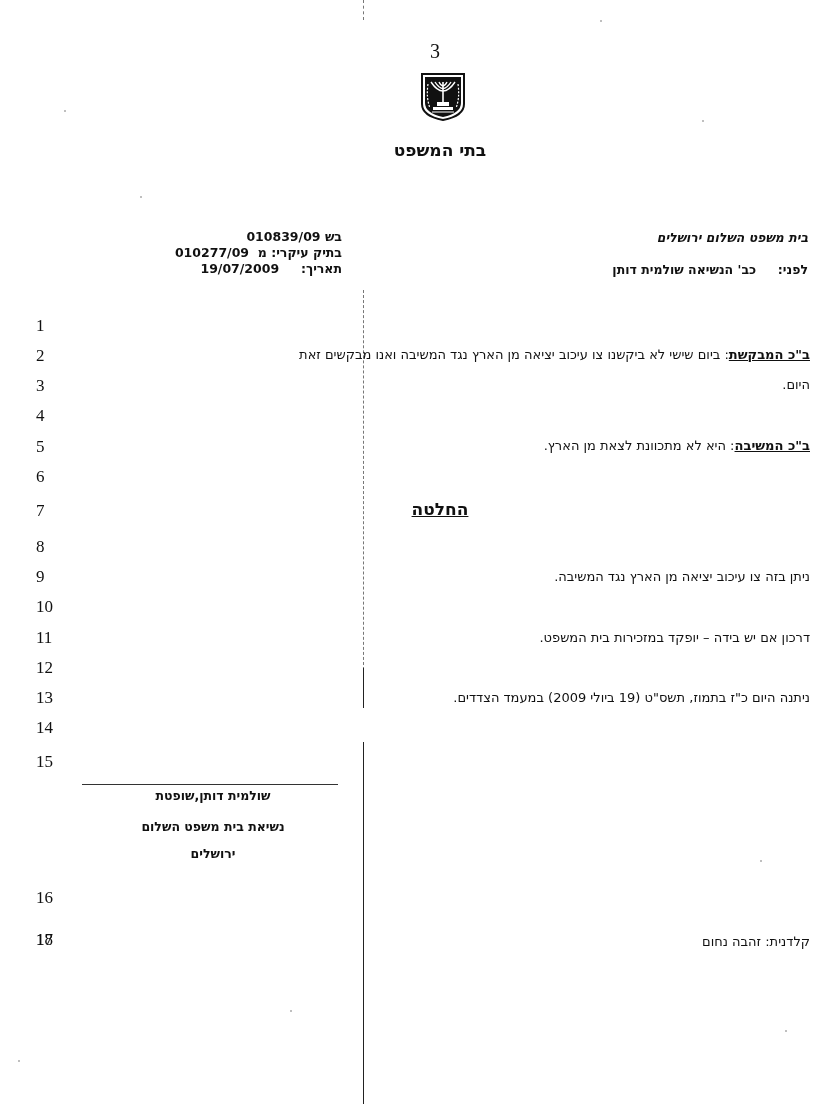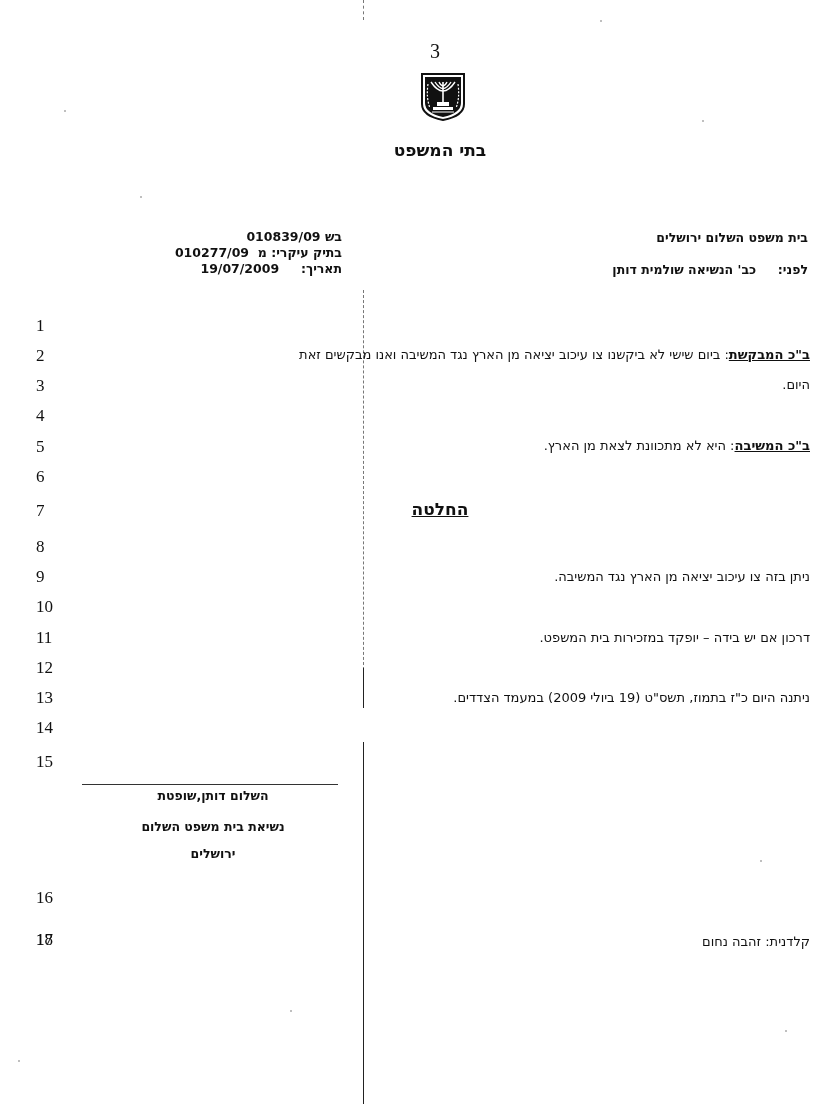--- a/index.html
+++ b/index.html
@@ -45,21 +45,21 @@
     <rect x="19" y="30" width="12" height="4" fill="#fff"></rect>
     <rect x="15" y="35" width="20" height="3" fill="#fff"></rect>
     <path d="M10 12 Q8 26 12 36" fill="none" stroke="#fff" stroke-width="1.2" stroke-dasharray="2 1.5"></path>
     <path d="M40 12 Q42 26 38 36" fill="none" stroke="#fff" stroke-width="1.2" stroke-dasharray="2 1.5"></path>
     <line x1="14" y1="40" x2="36" y2="40" stroke="#fff" stroke-width="1"></line>
   </svg>
 </div>
 
 <div class="abs courts rtl" style="direction:rtl;">בתי המשפט</div>
 
-<div class="abs hdr rtl" style="right:20px; top:230px; text-align:left;">בית משפט השלום ירושלים</div>
+<div class="abs hdr rtl" style="right:20px; top:230px; text-align:left;font-style:italic;">בית משפט השלום ירושלים</div>
 <div class="abs hdr rtl" style="right:20px; top:262px; text-align:right; direction:rtl;">
   <span>לפני:</span>&nbsp;&nbsp;&nbsp;&nbsp;&nbsp;<span>כב' הנשיאה שולמית דותן</span>
 </div>
 
 <div class="abs hdr" style="left:100px; top:229px; width:242px; text-align:right; direction:rtl;">
   <span>בש</span> <span style="direction:ltr; unicode-bidi:embed;margin-top:8px;">010839/09</span>
 </div>
 <div class="abs hdr" style="left:100px; top:245px; width:242px; text-align:right; direction:rtl;">
   <span>בתיק עיקרי: מ</span>&nbsp;&nbsp;<span style="direction:ltr; unicode-bidi:embed;text-align:right;">010277/09</span>
 </div>
@@ -94,21 +94,21 @@
 <div class="abs body-text" style="right:18px; top:438px; text-align:right; direction:rtl; white-space:nowrap;">
   <span class="u">ב"כ המשיבה</span><span>: היא לא מתכוונת לצאת מן הארץ.</span>
 </div>
 
 <div class="abs title" style="direction:rtl;text-decoration:underline;">החלטה</div>
 <div class="abs body-text" style="right:18px; top:569px; text-align:right; direction:rtl; white-space:nowrap;">ניתן בזה צו עיכוב יציאה מן הארץ נגד המשיבה.</div>
 <div class="abs body-text" style="right:18px; top:630px; text-align:right; direction:rtl; white-space:nowrap;">דרכון אם יש בידה – יופקד במזכירות בית המשפט.</div>
 <div class="abs body-text" style="right:18px; top:690px; text-align:right; direction:rtl; white-space:nowrap;">ניתנה היום כ"ז בתמוז, תשס"ט (19 ביולי 2009) במעמד הצדדים.</div>
 
 <div class="abs sigline"></div>
-<div class="abs sig" style="top:788px; direction:rtl;">השלום דותן,שופטת</div>
+<div class="abs sig" style="top:788px; direction:rtl;">שולמית דותן,שופטת</div>
 <div class="abs sig" style="top:819px; direction:rtl;">נשיאת בית משפט השלום</div>
 <div class="abs sig" style="top:846px; direction:rtl;">ירושלים</div>
 
 <div class="abs body-text" style="right:18px; top:934px; text-align:right; direction:rtl; white-space:nowrap;">קלדנית: זהבה נחום</div>
 
 <div class="stray" style="left:64px; top:110px;"></div>
 <div class="stray" style="left:140px; top:196px;"></div>
 <div class="stray" style="left:702px; top:120px;"></div>
 <div class="stray" style="left:600px; top:20px;"></div>
 <div class="stray" style="left:760px; top:860px;"></div>

